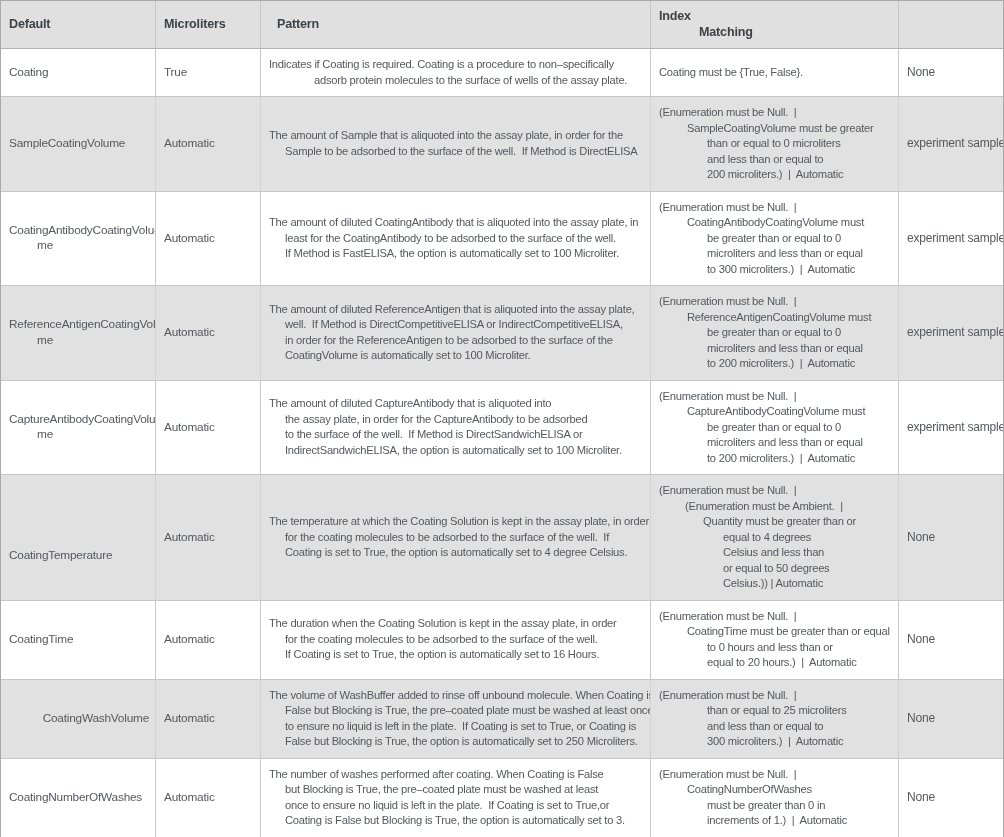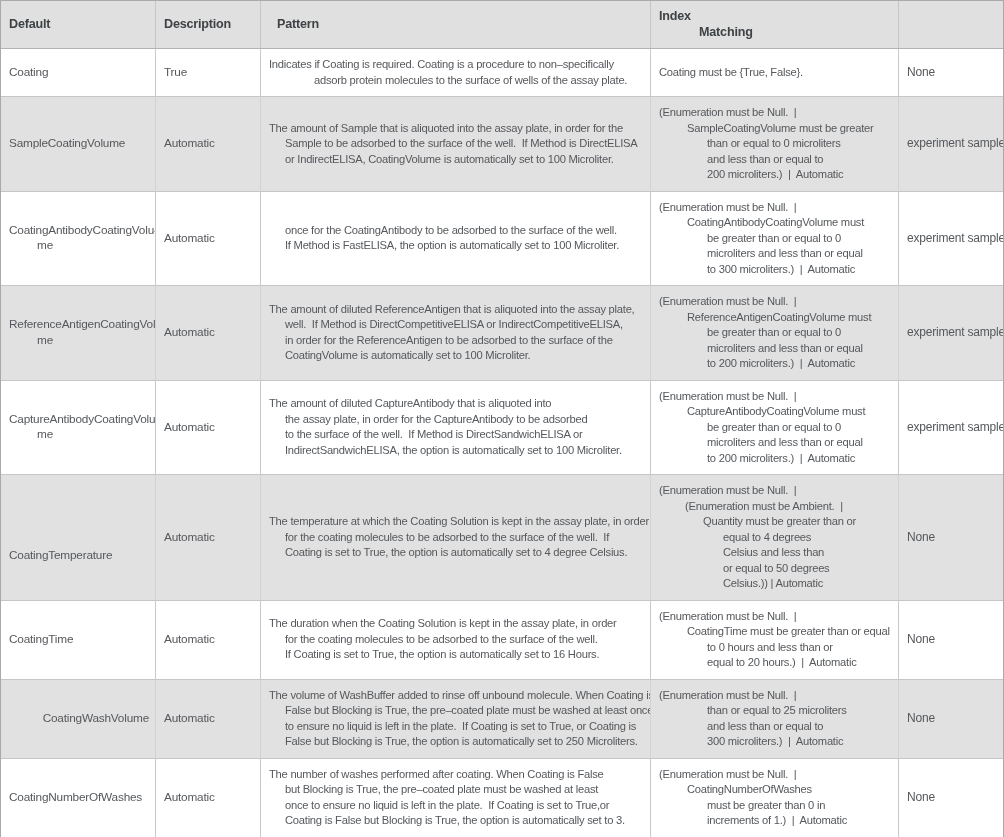--- a/index.html
+++ b/index.html
@@ -61,21 +61,21 @@
 
 <div class="table-wrap">
   <div class="row header">
       <div class="cell c1">
         <div class="cellinner">
           <div class="line" style="padding-left: 0px;">Default</div>
         </div>
       </div>
       <div class="cell c2">
         <div class="cellinner">
-          <div class="line" style="padding-left: 0px;">Description</div>
+          <div class="line" style="padding-left: 0px;">Microliters</div>
         </div>
       </div>
       <div class="cell c3">
         <div class="cellinner">
           <div class="line" style="padding-left: 8px;">Pattern</div>
         </div>
       </div>
       <div class="cell c4">
         <div class="cellinner">
           <div class="line" style="padding-left: 0px;">Index</div>
@@ -120,21 +120,20 @@
         </div>
         <div class="cell c1">
           <div class="cellinner">
             <div class="line" style="padding-left: 0px;">Automatic</div>
           </div>
         </div>
         <div class="cell c2">
           <div class="cellinner">
             <div class="line" style="padding-left: 0px;">The amount of Sample that is aliquoted into the assay plate, in order for the</div>
             <div class="line" style="padding-left: 16px;">Sample to be adsorbed to the surface of the well.  If Method is DirectELISA</div>
-            <div class="line" style="padding-left: 16px;">or IndirectELISA, CoatingVolume is automatically set to 100 Microliter.</div>
           </div>
         </div>
         <div class="cell c3">
           <div class="cellinner">
             <div class="line" style="padding-left: 0px;">(Enumeration must be Null.  |</div>
             <div class="line" style="padding-left: 28px;">SampleCoatingVolume must be greater</div>
             <div class="line" style="padding-left: 48px;">than or equal to 0 microliters</div>
             <div class="line" style="padding-left: 48px;">and less than or equal to</div>
             <div class="line" style="padding-left: 48px;">200 microliters.)  |  Automatic</div>
           </div>
@@ -152,21 +151,22 @@
             <div class="line" style="padding-left: 28px;">me</div>
           </div>
         </div>
         <div class="cell c1">
           <div class="cellinner">
             <div class="line" style="padding-left: 0px;">Automatic</div>
           </div>
         </div>
         <div class="cell c2">
           <div class="cellinner">
-            <div class="line" style="padding-left: 16px;">once for the CoatingAntibody to be adsorbed to the surface of the well.</div>
+            <div class="line" style="padding-left: 0px;">The amount of diluted CoatingAntibody that is aliquoted into the assay plate, in</div>
+            <div class="line" style="padding-left: 16px;">least for the CoatingAntibody to be adsorbed to the surface of the well.</div>
             <div class="line" style="padding-left: 16px;">If Method is FastELISA, the option is automatically set to 100 Microliter.</div>
           </div>
         </div>
         <div class="cell c3">
           <div class="cellinner">
             <div class="line" style="padding-left: 0px;">(Enumeration must be Null.  |</div>
             <div class="line" style="padding-left: 28px;">CoatingAntibodyCoatingVolume must</div>
             <div class="line" style="padding-left: 48px;">be greater than or equal to 0</div>
             <div class="line" style="padding-left: 48px;">microliters and less than or equal</div>
             <div class="line" style="padding-left: 48px;">to 300 microliters.)  |  Automatic</div>

